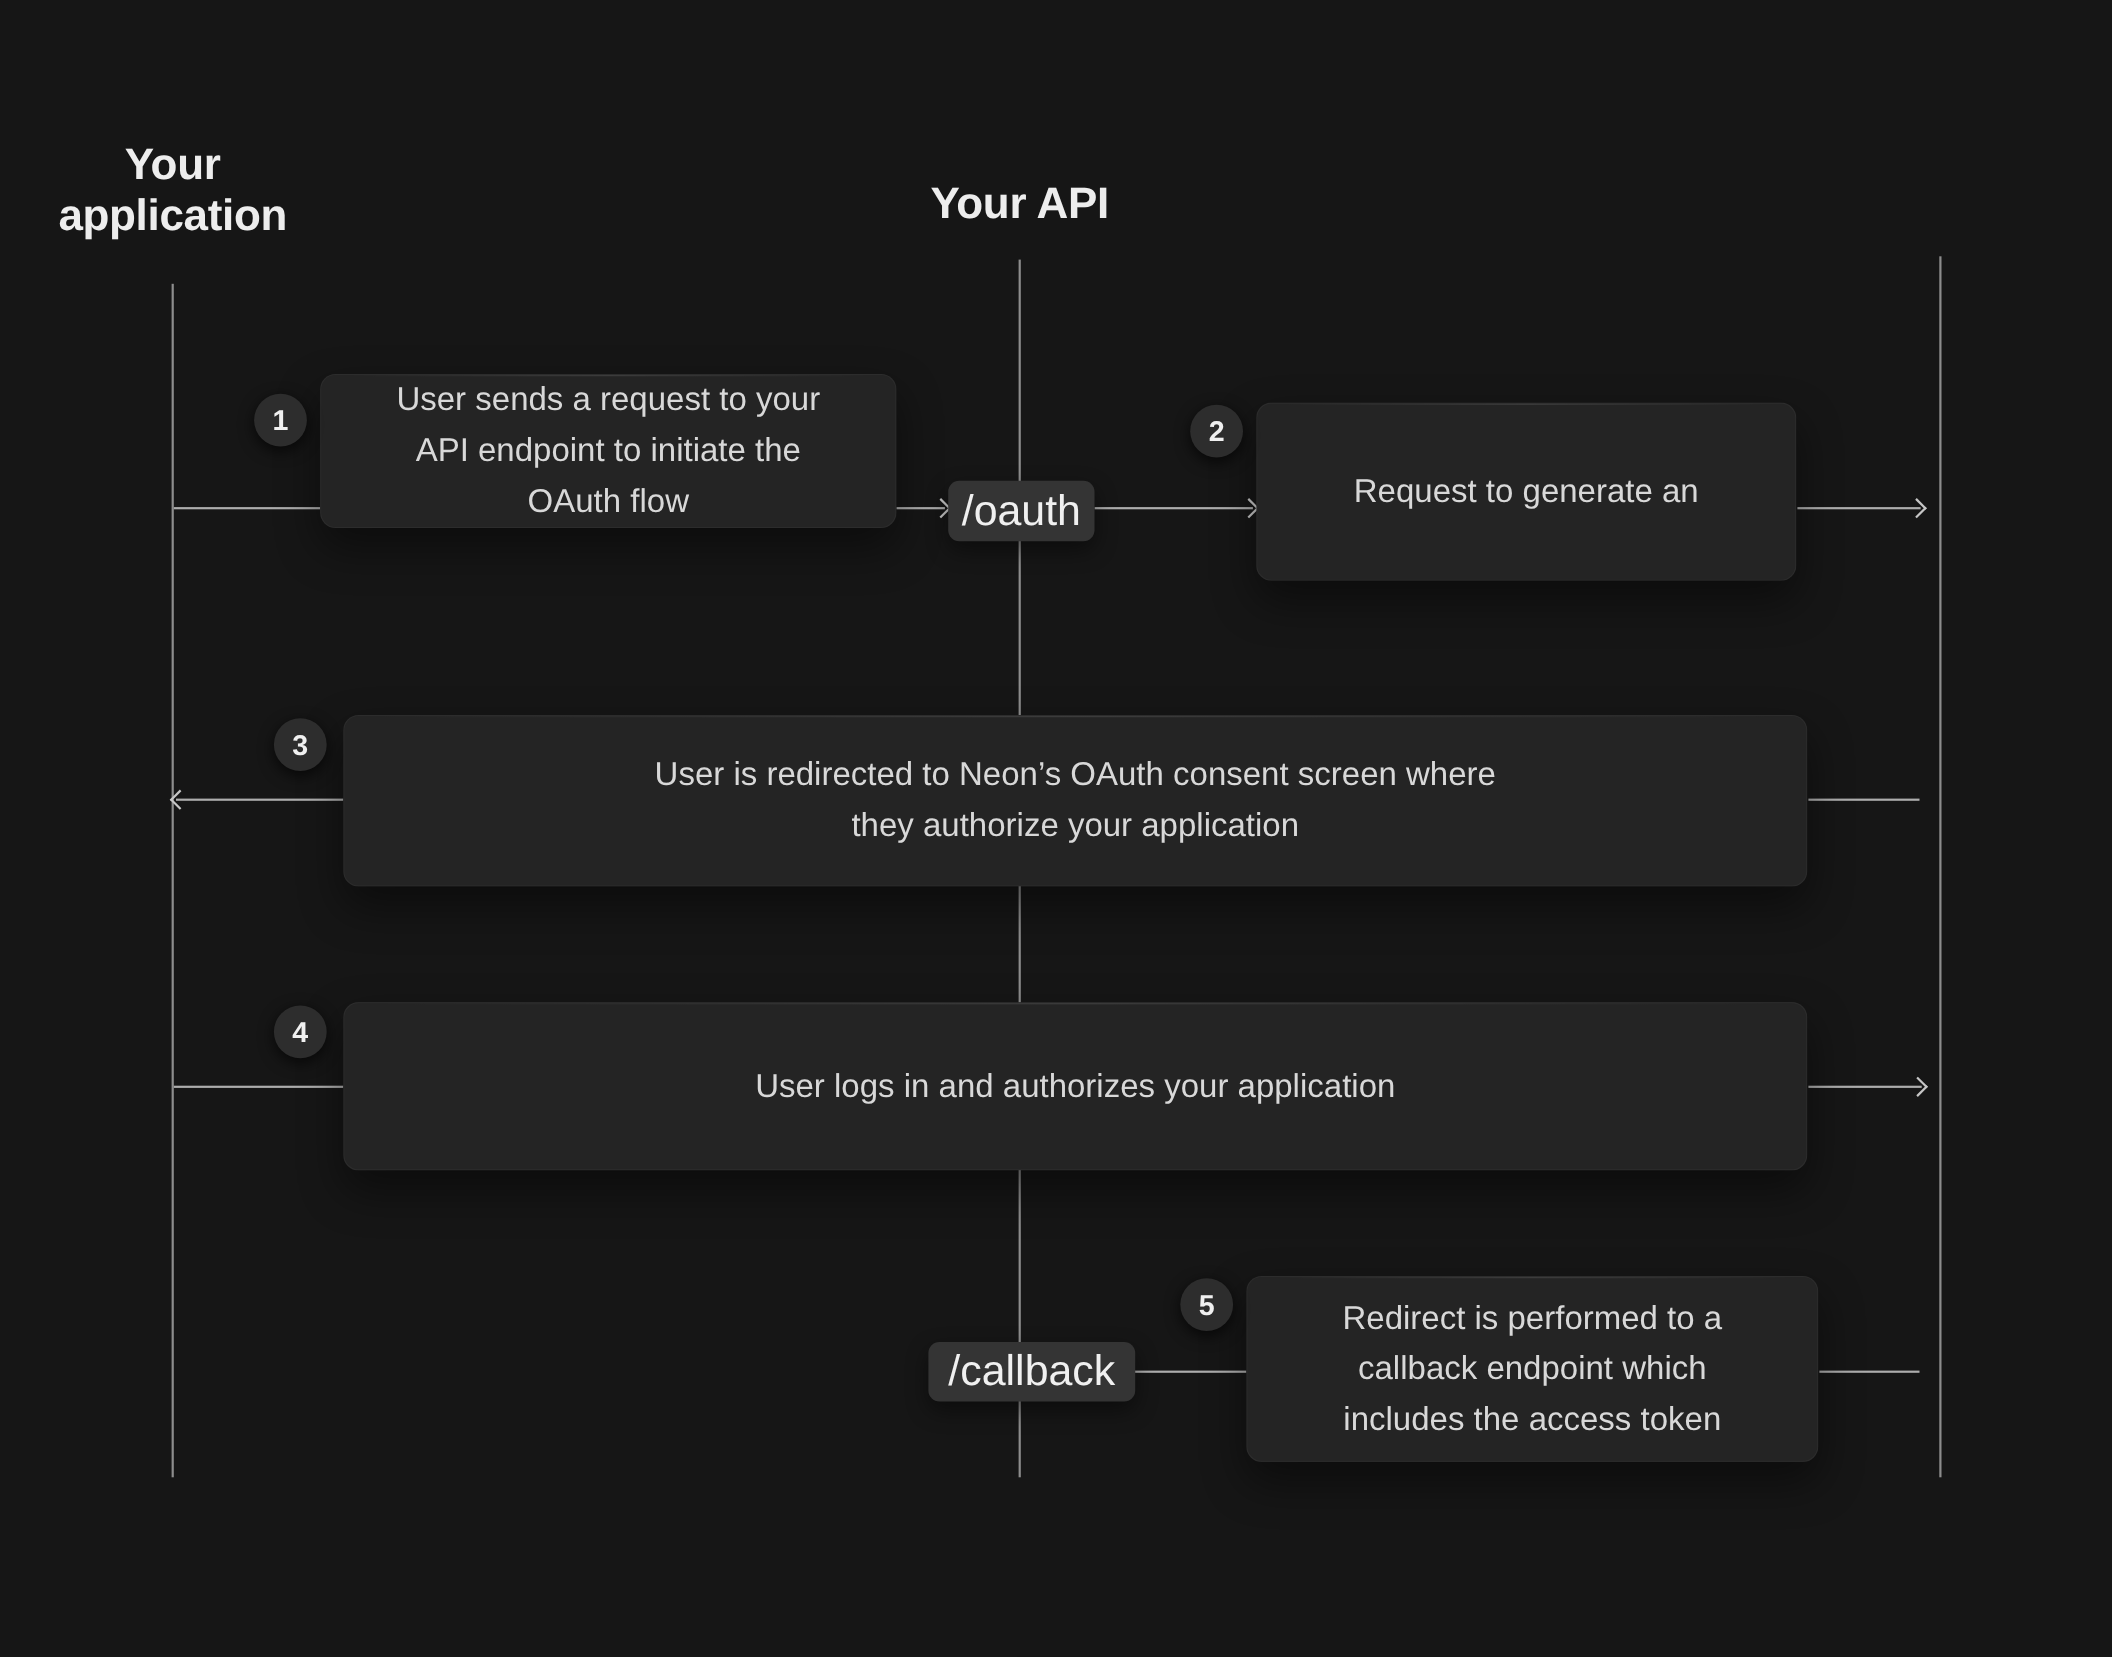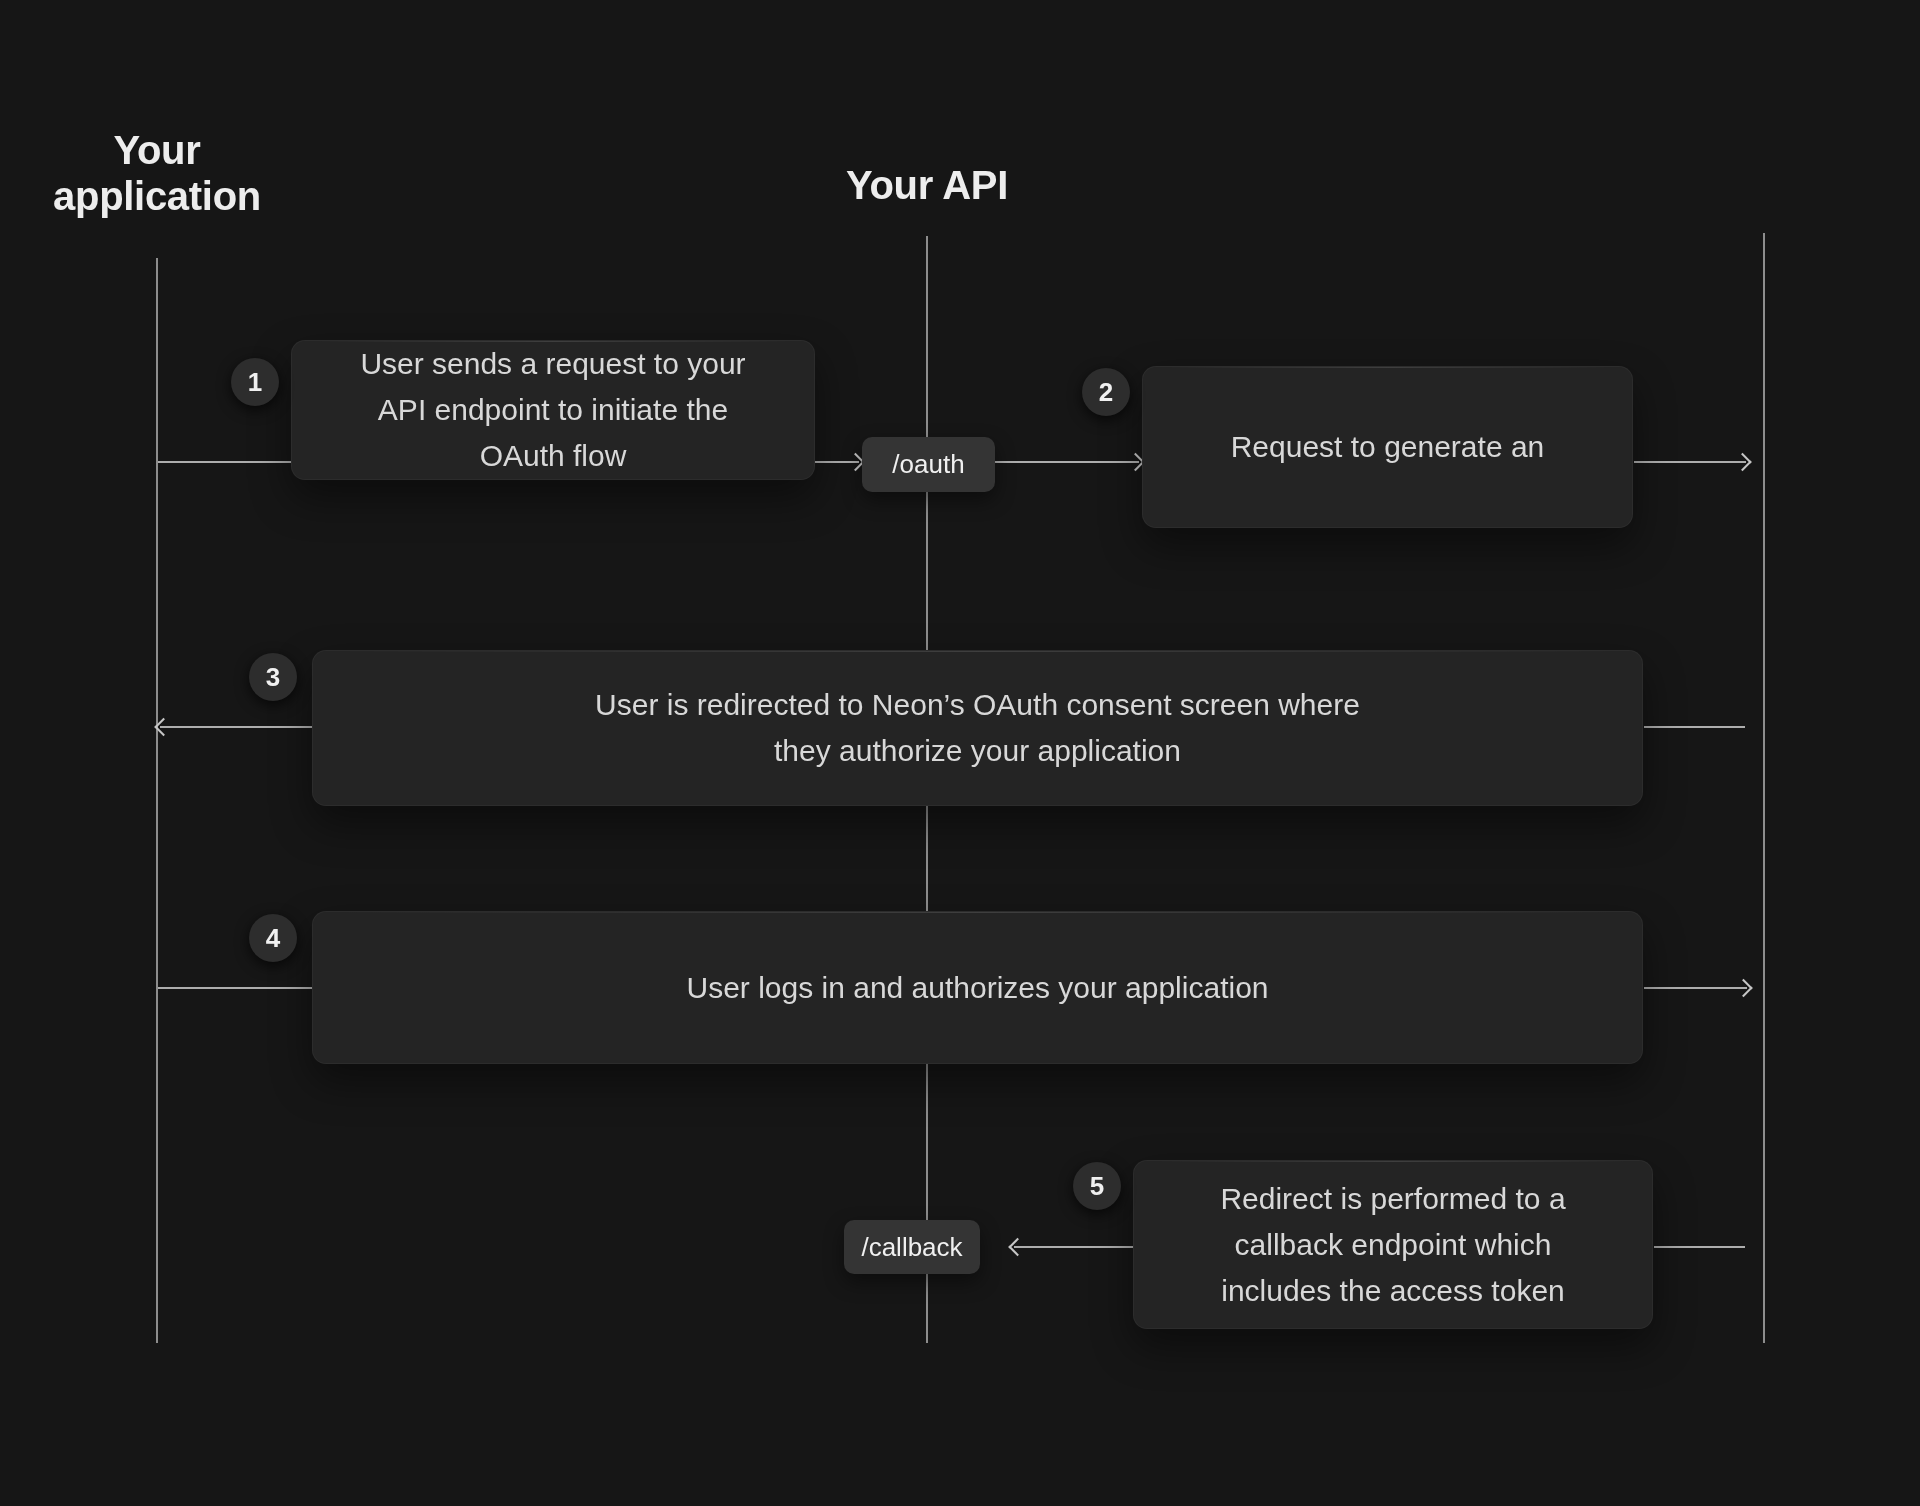--- a/index.html
+++ b/index.html
@@ -116,30 +116,30 @@
   .badge-2{left:1082px;top:368px;}
   .badge-3{left:249px;top:653px;}
   .badge-4{left:249px;top:914px;}
   .badge-5{left:1073px;top:1162px;}
   
   .endpoint{
     position:absolute;
     background:#343434;
     border-radius:10px;
     color:#f0f0f0;
-    font-size:26px;
+    font-size:39px;
     display:flex;
     align-items:center;
     justify-content:center;
     box-shadow:0 8px 20px rgba(0,0,0,0.45);
     z-index:3;
     box-sizing:border-box;
   }
   .endpoint-oauth{left:862px;top:437px;width:133px;height:55px;}
-  .endpoint-callback{left:844px;top:1220px;width:136px;height:54px;}
+  .endpoint-callback{left:844px;top:1220px;width:188px;height:54px;}
 </style>
 </head>
 <body>
 
 <div class="stage">
 
   <div class="actor actor-app">Your application</div>
   <div class="actor actor-api">Your API</div>
 
   <div class="lifeline lifeline-app"></div>

